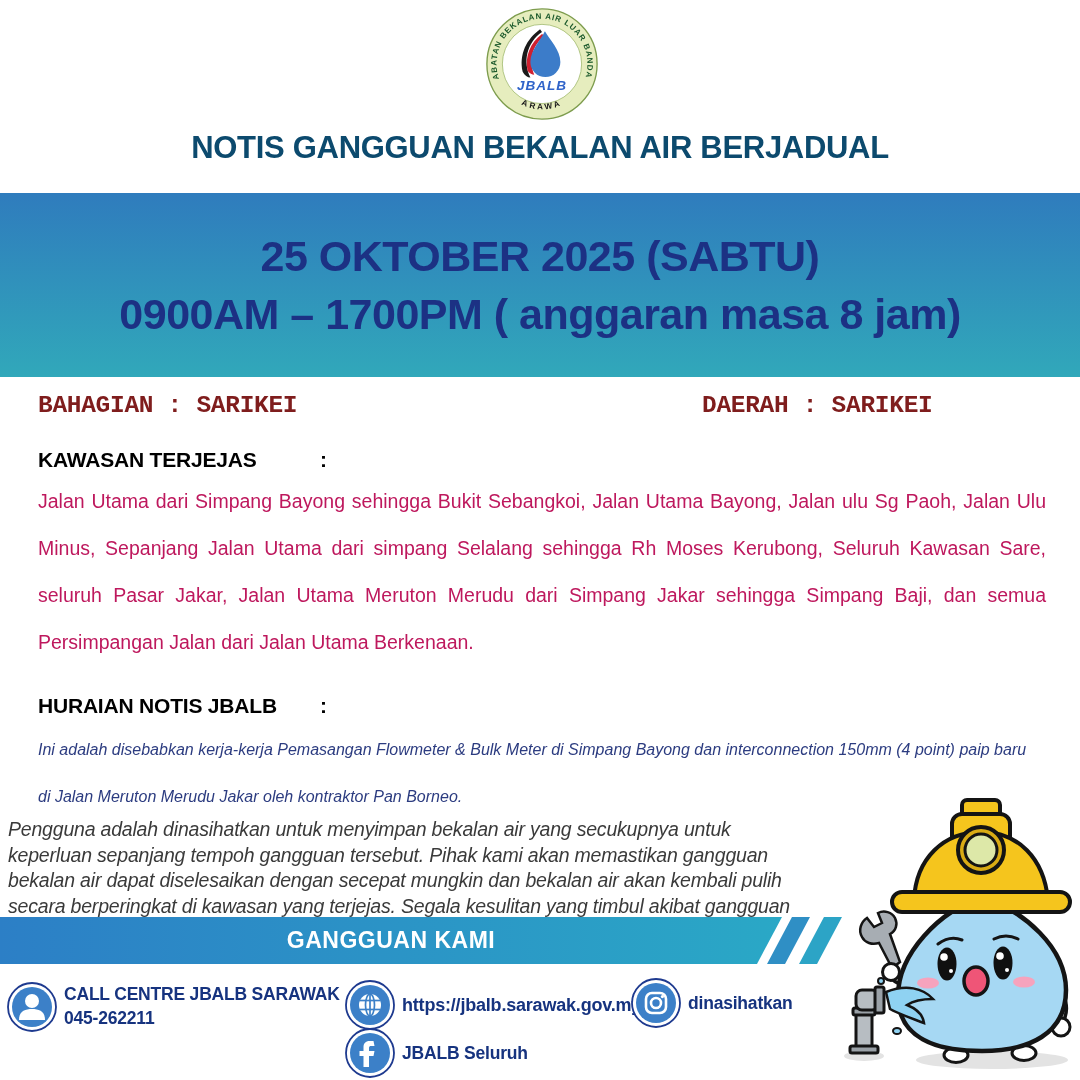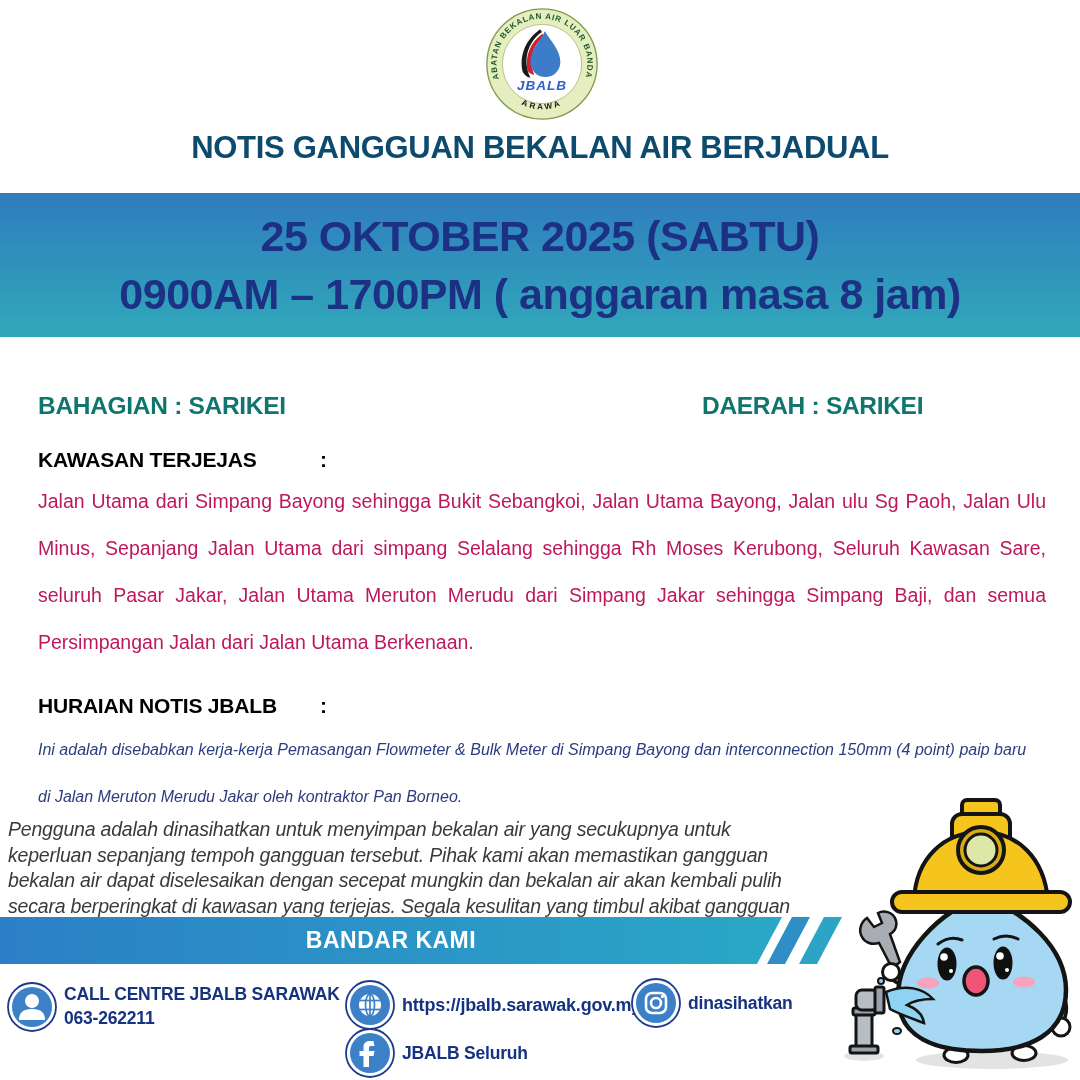--- a/index.html
+++ b/index.html
@@ -11,31 +11,31 @@
 
   
   .logo{left:484px;top:6px;width:116px;height:116px;}
   .title{
     left:0;top:130px;width:100%;text-align:center;
     font-size:31px;font-weight:bold;color:#0c4a6e;letter-spacing:-0.3px;
   }
 
   
   .date-banner{
-    left:0;top:193px;width:1080px;height:144px;
+    left:0;top:193px;width:1080px;height:184px;
     background:linear-gradient(180deg,#2f7cbd 0%,#31a8ba 100%);
     display:flex;flex-direction:column;justify-content:center;align-items:center;
   }
   .date-line,.time-line{
     color:#1c3184;font-weight:bold;font-size:43px;line-height:58px;
     letter-spacing:-0.5px;text-align:center;
   }
 
   
-  .region{top:392px;font-size:24.5px;font-weight:bold;color:#0f766e;letter-spacing:-0.3px;}
+  .region{top:392px;font-size:24.5px;font-weight:bold;color:#7f1d1d;letter-spacing:-0.3px;font-family:Liberation Mono, monospace;}
   .region.bahagian{left:38px;}
   .region.daerah{left:702px;}
 
   
   .sec-head{font-size:21px;font-weight:bold;color:#000000;letter-spacing:-0.2px;}
   .sec-head .lbl{display:inline-block;width:282px;}
   .kawasan-head{left:38px;top:448px;}
   .kawasan-body{
     left:38px;top:478px;width:1008px;font-size:19.5px;line-height:47px;
     color:#be185d;text-align:justify;margin:0;
@@ -119,33 +119,33 @@
   <p class="abs kawasan-body">Jalan Utama dari Simpang Bayong sehingga Bukit Sebangkoi, Jalan Utama Bayong, Jalan ulu Sg Paoh, Jalan Ulu Minus, Sepanjang Jalan Utama dari simpang Selalang sehingga Rh Moses Kerubong, Seluruh Kawasan Sare, seluruh Pasar Jakar, Jalan Utama Meruton Merudu dari Simpang Jakar sehingga Simpang Baji, dan semua Persimpangan Jalan dari Jalan Utama Berkenaan.</p>
 
   <div class="abs sec-head huraian-head">
     <span class="lbl">HURAIAN NOTIS JBALB</span><span>:</span>
   </div>
   <p class="abs huraian-body">Ini adalah disebabkan kerja-kerja Pemasangan Flowmeter &amp; Bulk Meter di Simpang Bayong dan interconnection 150mm (4 point) paip baru di Jalan Meruton Merudu Jakar oleh kontraktor Pan Borneo.</p>
 
   <p class="abs advisory">Pengguna adalah dinasihatkan untuk menyimpan bekalan air yang secukupnya untuk keperluan sepanjang tempoh gangguan tersebut. Pihak kami akan memastikan gangguan bekalan air dapat diselesaikan dengan secepat mungkin dan bekalan air akan kembali pulih secara berperingkat di kawasan yang terjejas. Segala kesulitan yang timbul akibat gangguan ini adalah sangat dikesali.</p>
 
   <div class="abs contact-banner">
-    <span class="txt">BANDAR KAMI</span>
+    <span class="txt">GANGGUAN KAMI</span>
   </div>
   <div class="abs stripe s1"></div>
   <div class="abs stripe s2"></div>
 
   <svg class="abs cicon" style="left:6px;top:981px;" viewBox="0 0 52 52">
     <circle cx="26" cy="26" r="24" fill="#ffffff" stroke="#1e3a8f" stroke-width="1.8"></circle>
     <circle cx="26" cy="26" r="20" fill="#3c80c8"></circle>
     <circle cx="26" cy="20" r="7" fill="#ffffff"></circle>
     <path d="M13 39 C13 30 19 28 26 28 C33 28 39 30 39 39 Z" fill="#ffffff"></path>
   </svg>
   <div class="abs ct cc-label">CALL CENTRE JBALB SARAWAK</div>
-  <div class="abs ct cc-phone">063-262211</div>
+  <div class="abs ct cc-phone">045-262211</div>
 
   <svg class="abs cicon" style="left:344px;top:979px;" viewBox="0 0 52 52">
     <circle cx="26" cy="26" r="24" fill="#ffffff" stroke="#1e3a8f" stroke-width="1.8"></circle>
     <circle cx="26" cy="26" r="20" fill="#3c80c8"></circle>
     <circle cx="26" cy="26" r="11" fill="#ffffff"></circle>
     <ellipse cx="26" cy="26" rx="4.5" ry="11" fill="none" stroke="#3c80c8" stroke-width="1.7"></ellipse>
     <line x1="26" y1="15" x2="26" y2="37" stroke="#3c80c8" stroke-width="1.7"></line>
     <line x1="15.6" y1="21.5" x2="36.4" y2="21.5" stroke="#3c80c8" stroke-width="1.7"></line>
     <line x1="15.6" y1="30.5" x2="36.4" y2="30.5" stroke="#3c80c8" stroke-width="1.7"></line>
   </svg>

